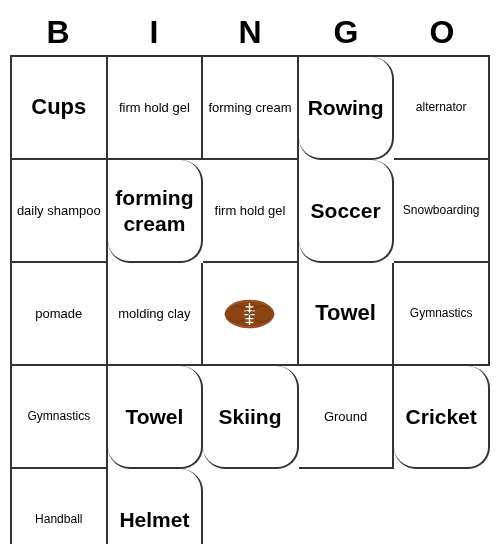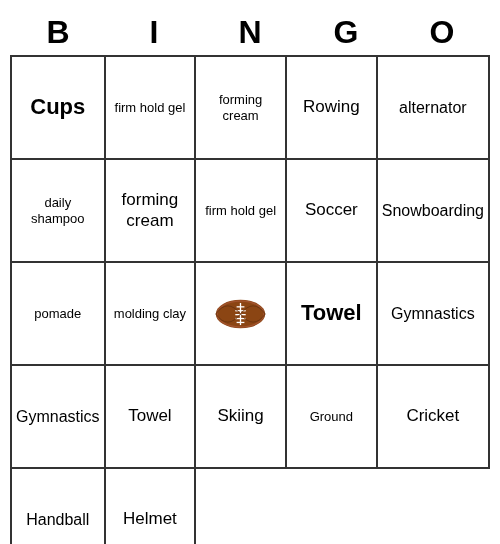--- a/index.html
+++ b/index.html
@@ -50,26 +50,27 @@
       font-size: 13px;
       line-height: 1.2;
     }
 
     .bingo-cell.large-text {
       font-size: 22px;
       font-weight: bold;
     }
 
     .bingo-cell.medium-text {
-      font-size: 17px;
-      font-weight: normal;
+      font-size: 21px;
+      font-weight: bold;
+      border-radius: 22px;
     }
 
     .bingo-cell.small-text {
-      font-size: 16px;
+      font-size: 12px;
     }
 
     .football-svg {
       width: 65px;
       height: 50px;
     }
   </style>
 </head>
 <body>
 

